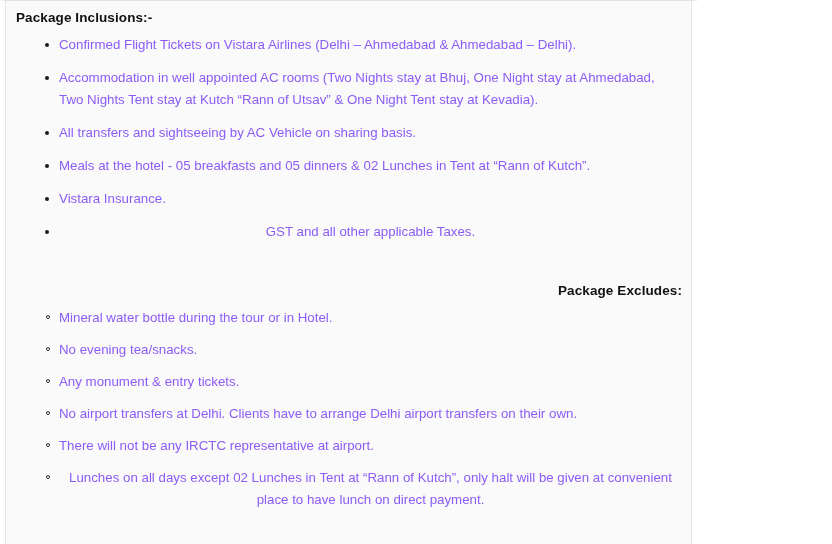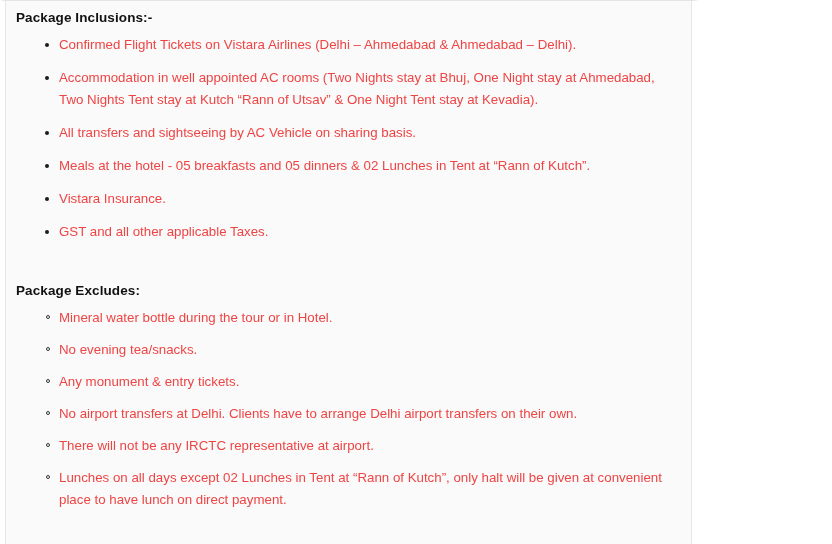--- a/index.html
+++ b/index.html
@@ -63,25 +63,26 @@
     margin: 0;
     padding: 0;
   }
 
   .list-item {
     position: relative;
     padding-left: 43px;
     margin: 0 0 11px 0;
     font-size: 13.3px;
     line-height: 22px;
-    color: #ef4444;
+    color: #8b5cf6;
     white-space: pre-wrap;
   }
   .list-item:last-child {
     margin-bottom: 0;
+    text-align: center;
   }
 
   .list-disc > .list-item::before {
     content: "";
     position: absolute;
     left: 29px;
     top: 9px;
     width: 4px;
     height: 4px;
     border-radius: 50%;
@@ -100,20 +101,21 @@
     background: transparent;
     box-sizing: border-box;
   }
 
   .section-gap {
     height: 39px;
   }
 
   .excludes-heading {
     margin-bottom: 8px;
+    text-align: right;
   }
 
   .excludes .list-item {
     margin-bottom: 10px;
   }
 </style>
 </head>
 <body>
 
 <div class="page">

